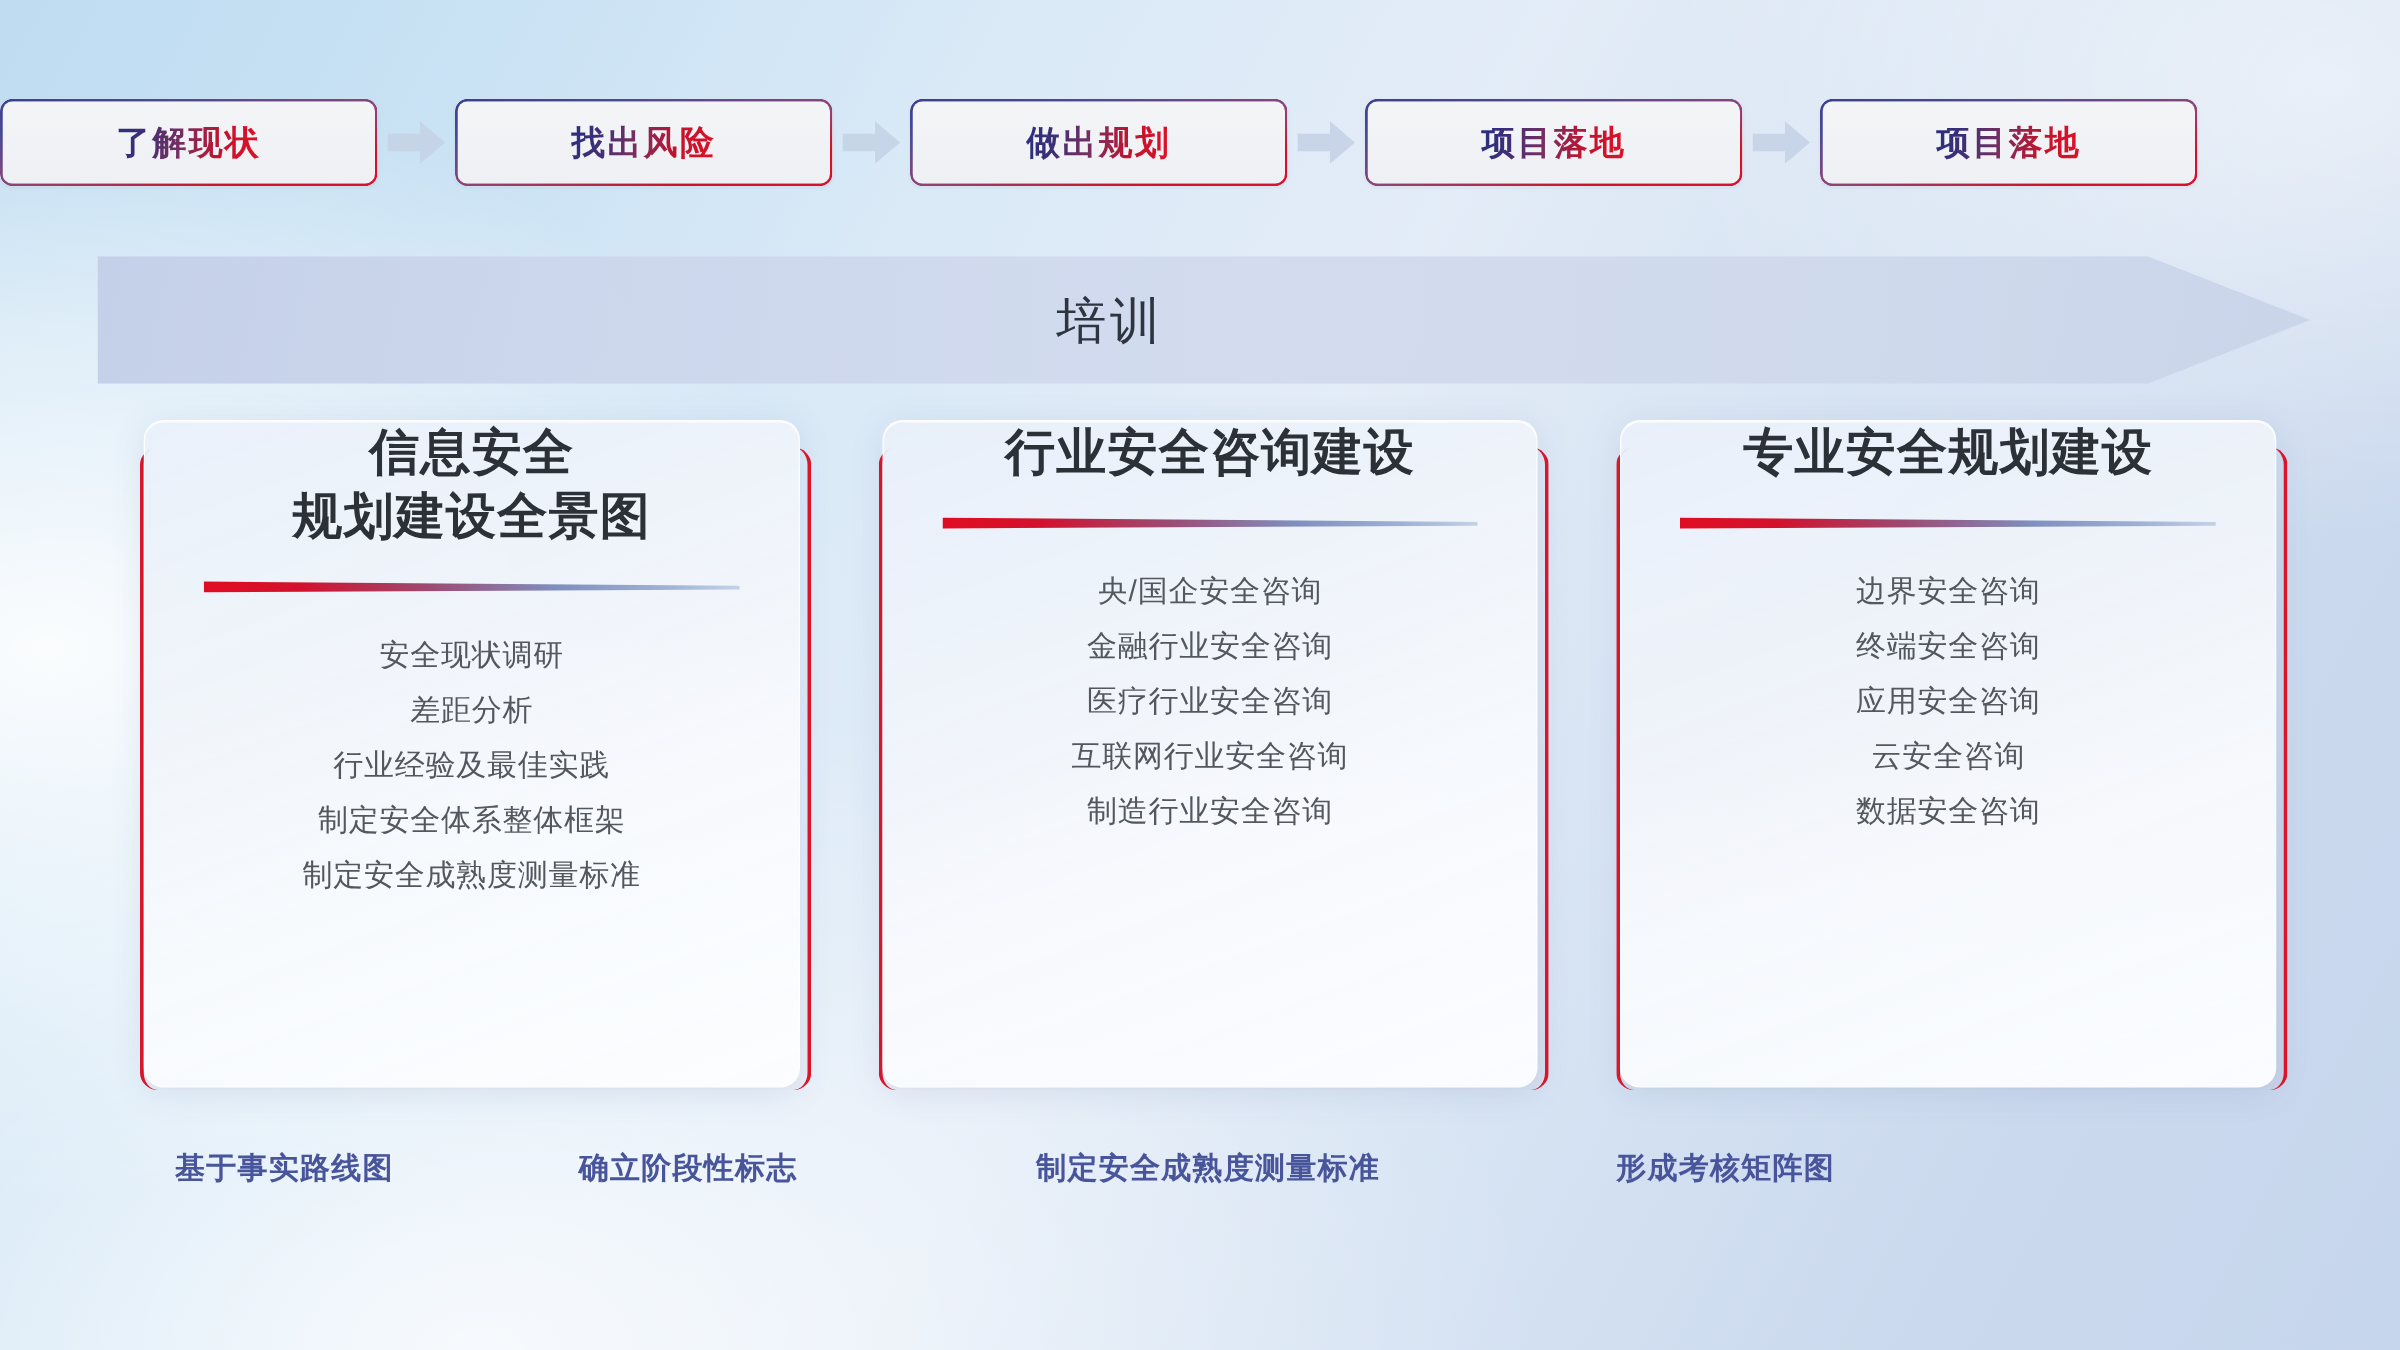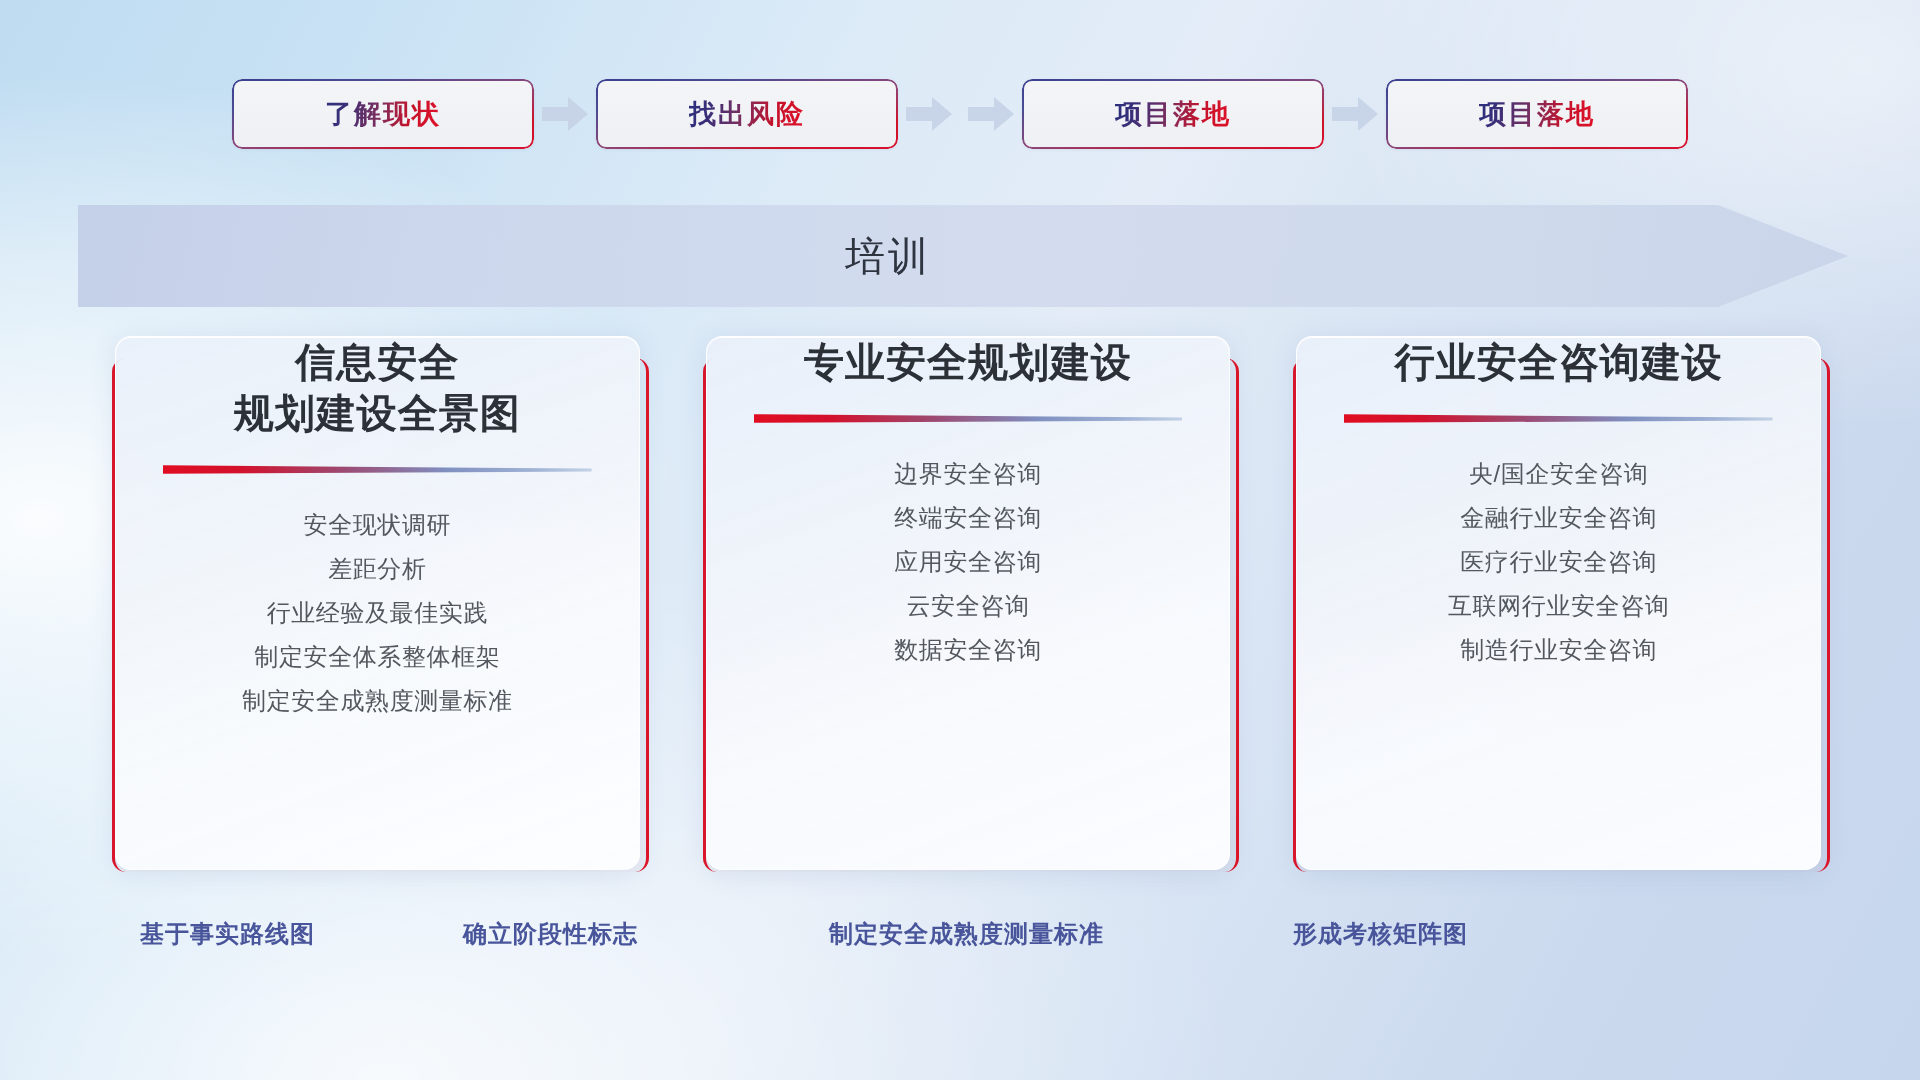--- a/index.html
+++ b/index.html
@@ -39,21 +39,20 @@
   }
 
   
   #steps {
     position: absolute;
     left: 0; top: 78px;
     width: 1920px;
     height: 72px;
     display: flex;
     align-items: center;
-    justify-content: center;
     z-index: 3;
   }
   .step-box {
     position: relative;
     width: 302px;
     height: 70px;
     border-radius: 10px;
     background: linear-gradient(180deg, #f4f5f7 0%, #f1f2f5 55%, #eef0f3 100%);
     display: flex; align-items: center; justify-content: center;
     box-shadow: 0 1px 3px rgba(60,80,120,0.07);
@@ -216,20 +215,23 @@
 
   <div class="step-box">
     <span class="step-label">找出风险</span>
   </div>
   <div class="step-arrow">
     <svg width="46" height="34" viewBox="0 0 46 34">
       <path d="M0,10 L26,10 L26,0 L46,17 L26,34 L26,24 L0,24 Z" fill="#c6d2e6" opacity="0.92"></path>
     </svg>
   </div>
 
+  <div class="step-box">
+    <span class="step-label">做出规划</span>
+  </div>
   <div class="step-arrow">
     <svg width="46" height="34" viewBox="0 0 46 34">
       <path d="M0,10 L26,10 L26,0 L46,17 L26,34 L26,24 L0,24 Z" fill="#c6d2e6" opacity="0.92"></path>
     </svg>
   </div>
 
   <div class="step-box">
     <span class="step-label">项目落地</span>
   </div>
   <div class="step-arrow">
@@ -270,20 +272,48 @@
         <li>差距分析</li>
         <li>行业经验及最佳实践</li>
         <li>制定安全体系整体框架</li>
         <li>制定安全成熟度测量标准</li>
       </ul>
     </div>
   </div>
 
   <div class="card-wrap">
     <div class="card">
+      <div class="card-title">行业安全咨询建设</div>
+      <div class="card-divider">
+        <svg viewBox="0 0 400 16" preserveAspectRatio="none">
+          <defs>
+            <linearGradient id="dv2" x1="0" y1="0" x2="1" y2="0">
+              <stop offset="0%" stop-color="#e00d22"></stop>
+              <stop offset="18%" stop-color="#d3112c"></stop>
+              <stop offset="42%" stop-color="#9c4a72"></stop>
+              <stop offset="66%" stop-color="#7f8fc0"></stop>
+              <stop offset="86%" stop-color="#9fb2d4"></stop>
+              <stop offset="100%" stop-color="#c3d2e6"></stop>
+            </linearGradient>
+          </defs>
+          <path d="M0,4.2 L400,7.6 L400,10.6 L0,12.8 Z" fill="url(#dv2)"></path>
+        </svg>
+      </div>
+      <ul class="card-list">
+        <li>央/国企安全咨询</li>
+        <li>金融行业安全咨询</li>
+        <li>医疗行业安全咨询</li>
+        <li>互联网行业安全咨询</li>
+        <li>制造行业安全咨询</li>
+      </ul>
+    </div>
+  </div>
+
+  <div class="card-wrap">
+    <div class="card">
       <div class="card-title">专业安全规划建设</div>
       <div class="card-divider">
         <svg viewBox="0 0 400 16" preserveAspectRatio="none">
           <defs>
             <linearGradient id="dv3" x1="0" y1="0" x2="1" y2="0">
               <stop offset="0%" stop-color="#e00d22"></stop>
               <stop offset="18%" stop-color="#d3112c"></stop>
               <stop offset="42%" stop-color="#9c4a72"></stop>
               <stop offset="66%" stop-color="#7f8fc0"></stop>
               <stop offset="86%" stop-color="#9fb2d4"></stop>
@@ -296,48 +326,20 @@
       <ul class="card-list">
         <li>边界安全咨询</li>
         <li>终端安全咨询</li>
         <li>应用安全咨询</li>
         <li>云安全咨询</li>
         <li>数据安全咨询</li>
       </ul>
     </div>
   </div>
 
-  <div class="card-wrap">
-    <div class="card">
-      <div class="card-title">行业安全咨询建设</div>
-      <div class="card-divider">
-        <svg viewBox="0 0 400 16" preserveAspectRatio="none">
-          <defs>
-            <linearGradient id="dv2" x1="0" y1="0" x2="1" y2="0">
-              <stop offset="0%" stop-color="#e00d22"></stop>
-              <stop offset="18%" stop-color="#d3112c"></stop>
-              <stop offset="42%" stop-color="#9c4a72"></stop>
-              <stop offset="66%" stop-color="#7f8fc0"></stop>
-              <stop offset="86%" stop-color="#9fb2d4"></stop>
-              <stop offset="100%" stop-color="#c3d2e6"></stop>
-            </linearGradient>
-          </defs>
-          <path d="M0,4.2 L400,7.6 L400,10.6 L0,12.8 Z" fill="url(#dv2)"></path>
-        </svg>
-      </div>
-      <ul class="card-list">
-        <li>央/国企安全咨询</li>
-        <li>金融行业安全咨询</li>
-        <li>医疗行业安全咨询</li>
-        <li>互联网行业安全咨询</li>
-        <li>制造行业安全咨询</li>
-      </ul>
-    </div>
-  </div>
-
 </div>
 
 <div id="captions">
   <span class="caption" style="left:140px">基于事实路线图</span>
   <span class="caption" style="left:463px">确立阶段性标志</span>
   <span class="caption" style="left:829px">制定安全成熟度测量标准</span>
   <span class="caption" style="left:1293px">形成考核矩阵图</span>
 </div>
 
 </body></html>

